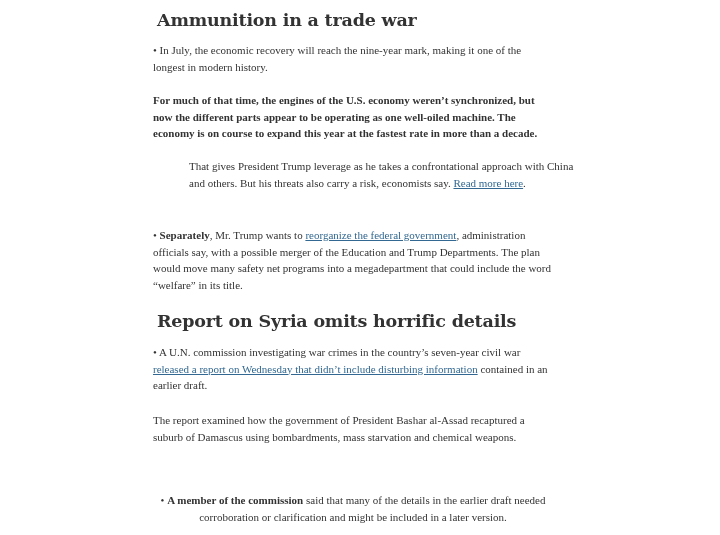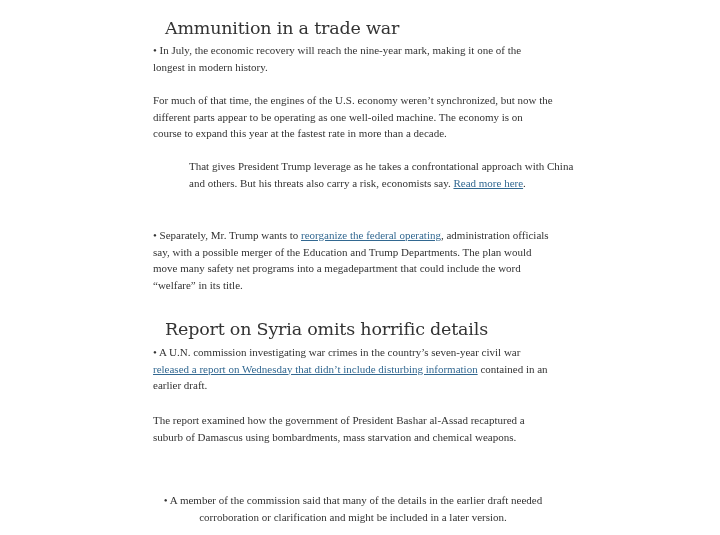--- a/index.html
+++ b/index.html
@@ -16,68 +16,68 @@
     .article {
       position: absolute;
       left: 153px;
       top: 0;
       width: 420px;
       font-family: "DejaVu Serif", "Liberation Serif", serif;
       color: #333333;
     }
     h2 {
       font-family: "DejaVu Serif", serif;
-      font-weight: normal;
+      font-weight: bold;
       font-size: 17.5px;
       line-height: 22px;
-      margin: 12px;
+      margin: 4px;
       color: #333333;
       letter-spacing: -0.2px;
     }
     .h1 { position: absolute; top: 5px; left: 0; white-space: nowrap; }
     .h2 { position: absolute; top: 306px; left: 0; white-space: nowrap; }
     p {
       position: absolute;
       left: 0;
       margin: 0;
       font-family: "Liberation Serif", serif;
       font-size: 11px;
       line-height: 16.5px;
       width: 400px;
       color: #333333;
     }
     .p1 { top: 42px; }
-    .p2 { top: 149px; }
+    .p2 { top: 149px; font-weight: bold; }
     .p3 { top: 174px; }
     .p4 { top: 227px; }
     .p5 { top: 344px; }
     .p6 { top: 412px; }
     .p7 { top: 492px; text-align: center; }
     .p2 { top: 92px; }
     .p3 { top: 158px; margin-left: 36px; }
     a {
       color: #326891;
       text-decoration: underline;
     }
-    b { font-weight: normal; margin-top: 12px; }
+    b { font-weight: bold; margin-top: 12px; }
   </style>
 </head>
 <body>
 
 <div class="article">
 
   <h2 class="h1">Ammunition in a trade war</h2>
 
   <p class="p1"><span>•</span><span> In July, the economic recovery will reach the nine-year mark, making it one of the longest in modern history.</span></p>
 
   <p class="p2">For much of that time, the engines of the U.S. economy weren’t synchronized, but now the different parts appear to be operating as one well-oiled machine. The economy is on course to expand this year at the fastest rate in more than a decade.</p>
 
   <p class="p3"><span>That gives President Trump leverage as he takes a confrontational approach with China and others. But his threats also carry a risk, economists say. </span><a href="#">Read more here</a><span>.</span></p>
 
-  <p class="p4"><span>•</span> <b>Separately</b><span>, Mr. Trump wants to </span><a href="#">reorganize the federal operating</a><span>, administration officials say, with a possible merger of the Education and Trump Departments. The plan would move many safety net programs into a megadepartment that could include the word “welfare” in its title.</span></p>
+  <p class="p4"><span>•</span> <b>Separately</b><span>, Mr. Trump wants to </span><a href="#">reorganize the federal government</a><span>, administration officials say, with a possible merger of the Education and Trump Departments. The plan would move many safety net programs into a megadepartment that could include the word “welfare” in its title.</span></p>
 
   <h2 class="h2">Report on Syria omits horrific details</h2>
 
   <p class="p5"><span>•</span><span> A U.N. commission investigating war crimes in the country’s seven-year civil war </span><a href="#">released a report on Wednesday that didn’t include disturbing information</a><span> contained in an earlier draft.</span></p>
 
   <p class="p6">The report examined how the government of President Bashar al-Assad recaptured a suburb of Damascus using bombardments, mass starvation and chemical weapons.</p>
 
   <p class="p7"><span>•</span> <b>A member of the commission</b><span> said that many of the details in the earlier draft needed corroboration or clarification and might be included in a later version.</span></p>
 
 </div>

